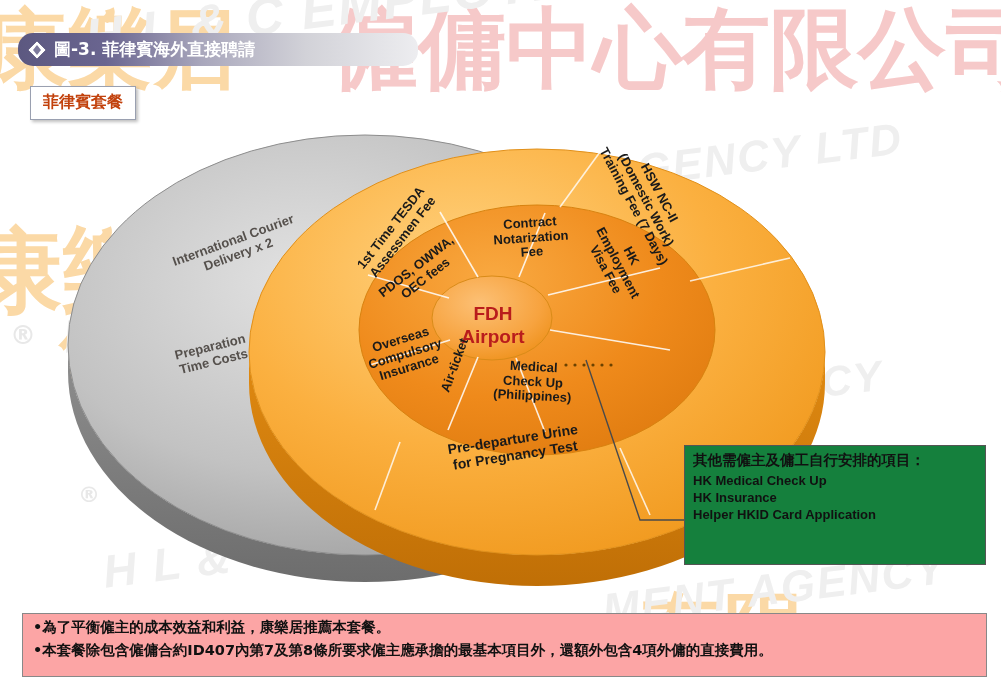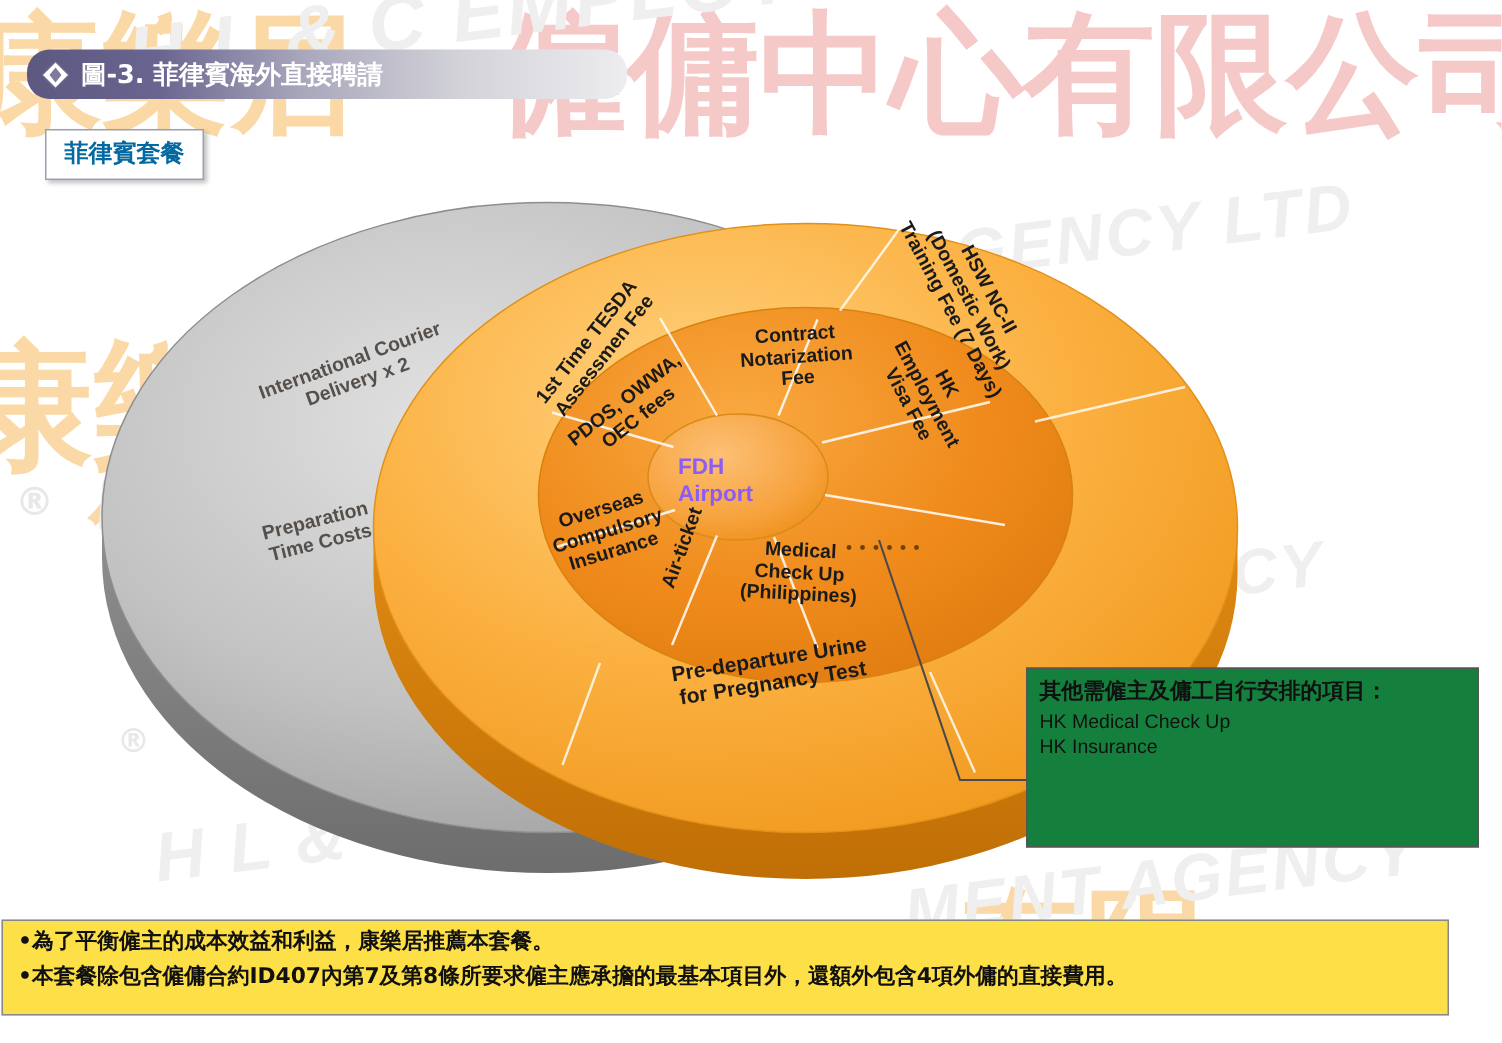--- a/index.html
+++ b/index.html
@@ -18,41 +18,41 @@
 
   
   #title-bar{position:absolute;left:18px;top:33px;width:400px;height:33px;
     background:linear-gradient(to right,#5c5880 0%,#6a6590 22%,#a9a7bc 46%,#d2d2d8 72%,#ededf0 100%);
     border-radius:15px;display:flex;align-items:center;}
   #title-diamond{width:26px;height:26px;margin-left:6px;position:relative;flex:none;}
   #title-text{color:#ffffff;font-size:17px;font-weight:bold;font-family:"DejaVu Sans",sans-serif;margin-left:4px;}
 
   #subtitle-box{position:absolute;left:30px;top:86px;padding:5px 12px 6px 12px;background:#ffffff;
     border:1px solid #9aa0b0;box-shadow:2px 2px 3px rgba(0,0,0,.25);}
-  #subtitle-text{font-size:16px;font-weight:bold;color:#0369a1;font-family:"DejaVu Sans",sans-serif;}
+  #subtitle-text{font-size:16px;font-weight:bold;color:#c2410c;font-family:"DejaVu Sans",sans-serif;}
 
   
   #diagram{position:absolute;left:0;top:0;width:1001px;height:695px;}
 
   .ring-label{position:absolute;color:#1a1a1a;font-weight:bold;text-align:center;line-height:1.12;
     transform-origin:50% 50%;}
   .inner-label{font-size:13px;}
   .outer-label{font-size:13px;}
   .gray-label{font-size:13px;color:#55504c;font-weight:bold;text-align:center;line-height:1.15;position:absolute;transform-origin:50% 50%;}
 
-  #center-label{position:absolute;font-size:15px;font-weight:bold;color:#8b5cf6;line-height:1.2;}
+  #center-label{position:absolute;text-align:center;font-size:19px;font-weight:bold;color:#b91c1c;line-height:1.2;}
 
   
   #callout{position:absolute;left:684px;top:445px;width:300px;height:118px;background:#15803d;
     border:1px solid #555;}
   #callout-title{font-size:14.5px;font-weight:bold;color:#111;font-family:"DejaVu Sans",sans-serif;padding:5px 0 2px 8px;}
-  .callout-line{font-size:13px;font-weight:normal;color:#111;padding-left:8px;line-height:1.32;}
-
-  
-  #notes{position:absolute;left:1px;top:613px;width:963px;height:62px;background:#fde047;border:1px solid #888;}
+  .callout-line{font-size:13px;font-weight:bold;color:#111;padding-left:8px;line-height:1.32;}
+
+  
+  #notes{position:absolute;left:22px;top:613px;width:963px;height:62px;background:#fca5a5;border:1px solid #888;}
   .note-line{font-size:14.5px;font-weight:bold;color:#111;font-family:"DejaVu Sans",sans-serif;padding:4px 0 0 10px;}
 </style>
 </head>
 <body>
 
 <div id="watermark">
 
   <div class="wm wm-cn-o" style="left:-18px;top:-8px;font-size:86px;">康樂居</div>
   <div class="wm wm-cn-r" style="left:330px;top:-10px;font-size:88px;">僱傭中心有限公司</div>
   <div class="wm wm-cn-o" style="left:-30px;top:210px;font-size:92px;">康樂居</div>
@@ -209,18 +209,19 @@
 Delivery x 2</div>
 
   <div class="gray-label" style="left:152px;top:340px;width:120px;transform:rotate(-14deg);white-space:pre-line;">Preparation
 Time Costs</div>
 </div>
 
 <div id="callout">
   <div id="callout-title">其他需僱主及傭工自行安排的項目：</div>
   <div class="callout-line">HK Medical Check Up</div>
   <div class="callout-line">HK Insurance</div>
+  <div class="callout-line">Helper HKID Card Application</div>
 </div>
 
 <div id="notes">
   <div class="note-line">•為了平衡僱主的成本效益和利益，康樂居推薦本套餐。</div>
   <div class="note-line">•本套餐除包含僱傭合約ID407內第7及第8條所要求僱主應承擔的最基本項目外，還額外包含4項外傭的直接費用。</div>
 </div>
 
 </body></html>

